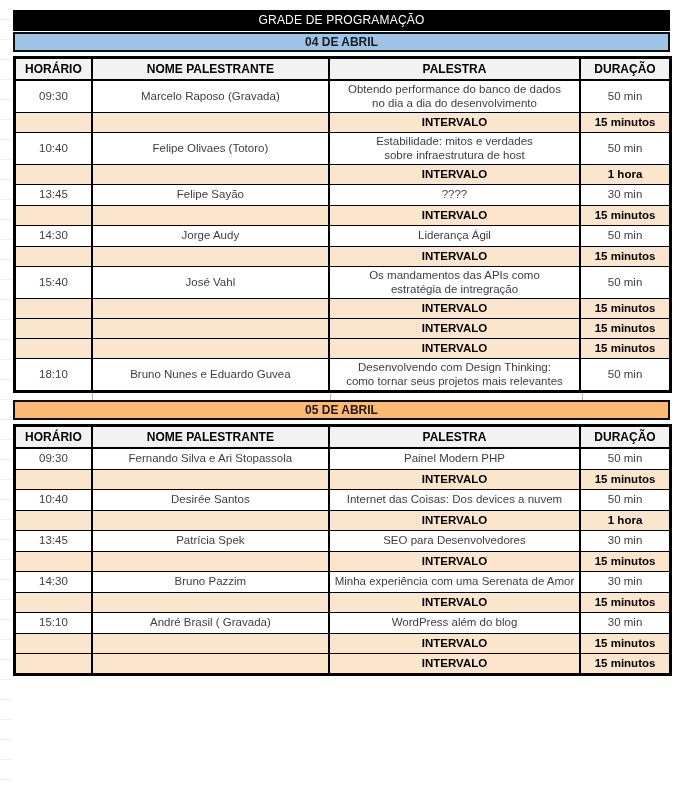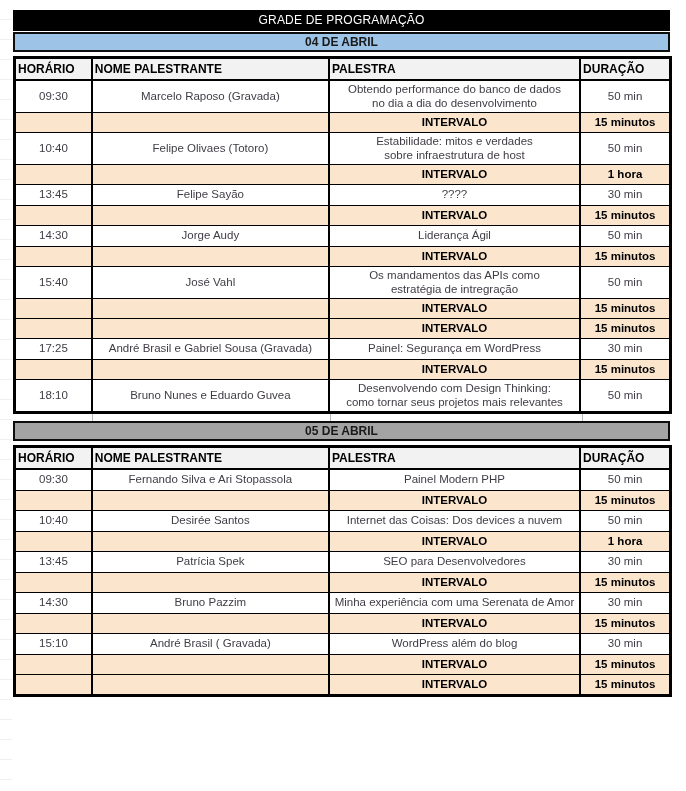--- a/index.html
+++ b/index.html
@@ -28,21 +28,21 @@
   }
   table.schedule col.c-horario{width:77px;}
   table.schedule col.c-nome{width:236px;}
   table.schedule col.c-palestra{width:250px;}
   table.schedule col.c-duracao{width:90px;}
   table.schedule th{
     font-size:12px;font-weight:bold;color:#000;
     padding:3px 2px;height:14px;
     border-left:2px solid #000;border-right:2px solid #000;
     border-top:2px solid #000;border-bottom:2px solid #000;
-    text-align:left;vertical-align:middle;
+    text-align:center;vertical-align:middle;
   }
   table.schedule td{
     font-size:11.5px;line-height:13.5px;
     padding:2px 2px;
     border-left:2px solid #000;border-right:2px solid #000;
     border-top:1px solid #000;border-bottom:1px solid #000;
     text-align:center;vertical-align:middle;
     height:16px;
     overflow:hidden;
   }
@@ -147,26 +147,20 @@
           <td class="nome" style="background-color: rgb(251, 229, 205);"></td>
           <td class="palestra" style="background-color: rgb(251, 229, 205);">INTERVALO</td>
           <td class="duracao" style="background-color: rgb(251, 229, 205);">15 minutos</td>
         </tr>
         <tr class="interval">
           <td class="horario" style="background-color: rgb(251, 229, 205);"></td>
           <td class="nome" style="background-color: rgb(251, 229, 205);"></td>
           <td class="palestra" style="background-color: rgb(251, 229, 205);">INTERVALO</td>
           <td class="duracao" style="background-color: rgb(251, 229, 205);">15 minutos</td>
         </tr>
-        <tr class="talk">
-          <td class="horario">17:25</td>
-          <td class="nome">André Brasil e Gabriel Sousa (Gravada)</td>
-          <td class="palestra">Painel: Segurança em WordPress</td>
-          <td class="duracao">30 min</td>
-        </tr>
         <tr class="interval">
           <td class="horario" style="background-color: rgb(251, 229, 205);"></td>
           <td class="nome" style="background-color: rgb(251, 229, 205);"></td>
           <td class="palestra" style="background-color: rgb(251, 229, 205);">INTERVALO</td>
           <td class="duracao" style="background-color: rgb(251, 229, 205);">15 minutos</td>
         </tr>
         <tr class="talk">
           <td class="horario">18:10</td>
           <td class="nome">Bruno Nunes e Eduardo Guvea</td>
           <td class="palestra">Desenvolvendo com Design Thinking:
@@ -175,21 +169,21 @@
         </tr>
       </tbody>
   </table>
 
   <div class="tbl-gap">
     <span class="tick t1"></span>
     <span class="tick t2"></span>
     <span class="tick t3"></span>
   </div>
 
-  <div class="date-bar second" style="background-color: #a3a3a3;">05 DE ABRIL</div>
+  <div class="date-bar second" style="background-color: #fdba74;">05 DE ABRIL</div>
 
   <table class="schedule">
     <colgroup>
       <col class="c-horario">
         <col class="c-nome">
         <col class="c-palestra">
         <col class="c-duracao">
     </colgroup>
     <thead>
       <tr>

